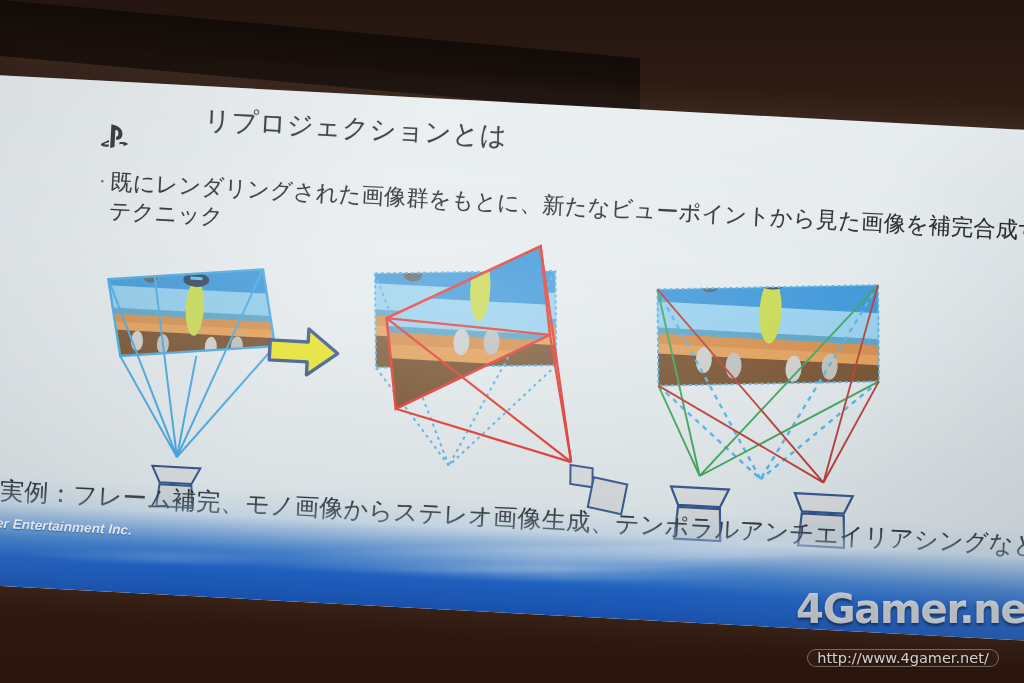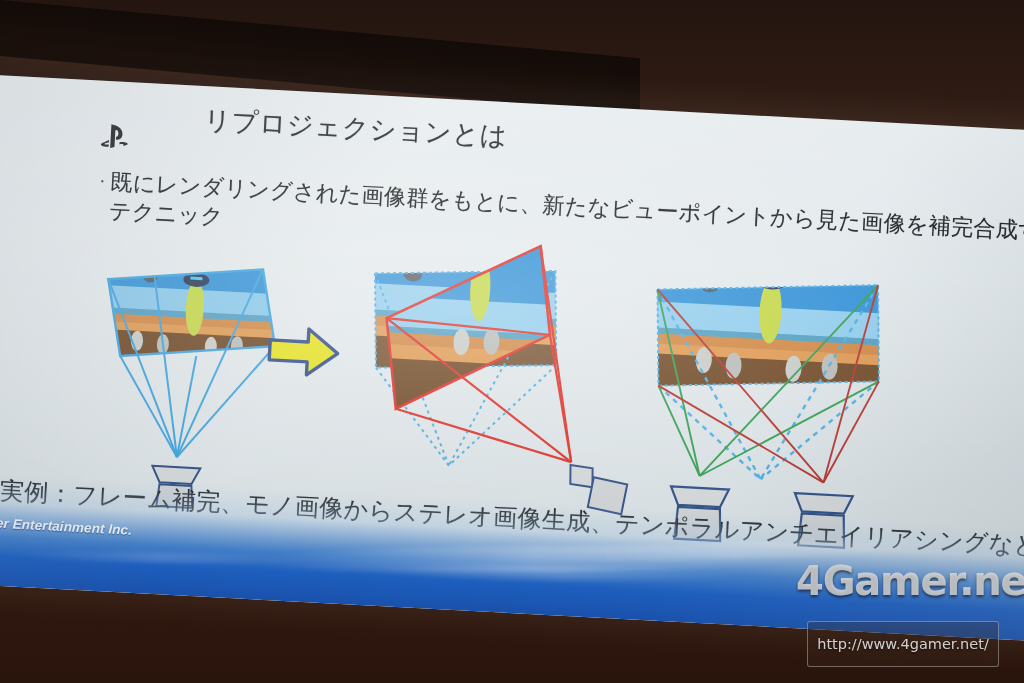--- a/index.html
+++ b/index.html
@@ -125,22 +125,22 @@
   #watermark { position:absolute; right:14px; bottom:16px; width:214px; text-align:center; }
   .wm-logo {
     font-size:40px; font-weight:700; letter-spacing:-1.2px;
     color:rgba(214,214,214,.80);
     font-family:"DejaVu Sans","Liberation Sans",sans-serif;
     text-shadow:0 2px 3px rgba(0,0,0,.55), 0 0 1px rgba(255,255,255,.4);
     line-height:1;
   }
   .wm-url {
     margin-top:20px; display:inline-block;
-    padding:14px 9px; font-size:14.5px; color:rgba(238,238,238,.86);
-    border:1px solid rgba(200,200,200,.45); border-radius:3px;
+    padding:0 9px; font-size:14.5px; color:rgba(238,238,238,.86);
+    border:1px solid rgba(200,200,200,.45); border-radius:11px;
     background:rgba(60,40,30,.30);
     font-family:"DejaVu Sans","Liberation Sans",sans-serif;
     text-shadow:0 1px 2px rgba(0,0,0,.6);
   }
 </style>
 </head>
 <body>
 
 <div id="room">
   <div class="wall-beam"></div>

